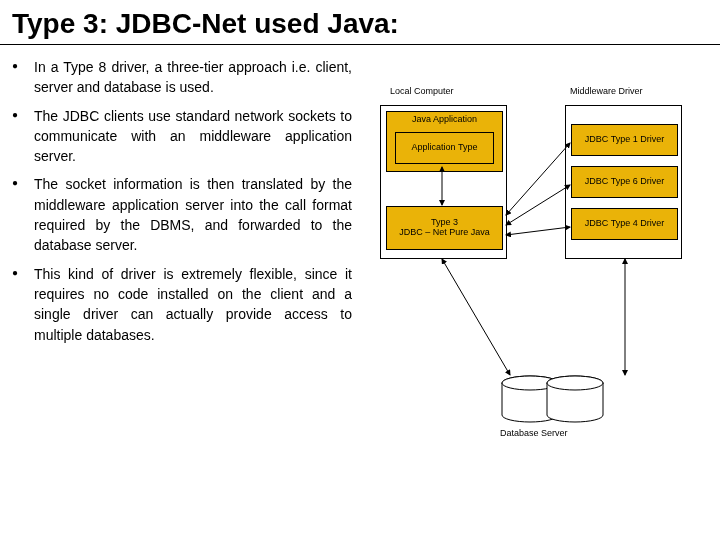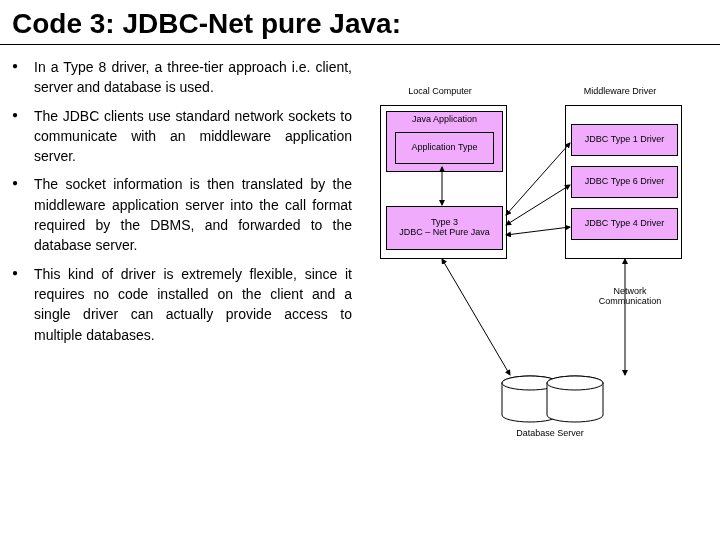--- a/index.html
+++ b/index.html
@@ -53,27 +53,26 @@
   }
   .diagram {
     position: relative;
     width: 320px;
     height: 370px;
     font-size: 9px;
   }
   .dlabel {
     position: absolute;
     font-family: Arial, sans-serif;
-    text-align: center;
     line-height: 1.1;
   }
   .dbox {
     position: absolute;
     border: 1px solid #000;
-    background: #f0abfc;
+    background: #eab308;
     display: flex;
     align-items: center;
     justify-content: center;
     text-align: center;
     font-size: 9px;
     line-height: 1.1;
     padding: 1px;
   }
   .outer-box {
     position: absolute;
@@ -90,21 +89,21 @@
   .cyl {
     position: absolute;
   }
   .cyl svg {
     display: block;
   }
 </style>
 </head>
 <body>
 
-<div class="title">Code 3: JDBC-Net pure Java:</div>
+<div class="title">Type 3: JDBC-Net used Java:</div>
 
 <div class="content">
   <div class="left">
     <ul class="bullets">
       <li>In a Type 8 driver, a three-tier approach i.e. client, server and database is used.</li>
       <li>The JDBC clients use standard network sockets to communicate with an middleware application server.</li>
       <li>The socket information is then translated by the middleware application server into the call format required by the DBMS, and forwarded to the database server.</li>
       <li>This kind of driver is extremely flexible, since it requires no code installed on the client and a single driver can actually provide access to multiple databases.</li>
     </ul>
   </div>
@@ -146,22 +145,20 @@
 
         <line x1="72" y1="172" x2="140" y2="288" stroke="#000" stroke-width="1" marker-start="url(#arrS)" marker-end="url(#arr)"></line>
       </svg>
 
       <div class="outer-box" style="left:195px; top:18px; width:115px; height:152px;">
         <div class="dbox" style="left:5px; top:18px; width:103px; height:28px;text-align:right;">JDBC Type 1 Driver</div>
         <div class="dbox" style="left:5px; top:60px; width:103px; height:28px;">JDBC Type 6 Driver</div>
         <div class="dbox" style="left:5px; top:102px; width:103px; height:28px;">JDBC Type 4 Driver</div>
       </div>
 
-      <div class="dlabel" style="left:210px; top:200px; width:100px; white-space:pre-line;">Network
-Communication</div>
 
       <div class="cyl" style="left:130px; top:288px;">
         <svg width="60" height="50">
           <ellipse cx="30" cy="8" rx="28" ry="7" fill="#fff" stroke="#000"></ellipse>
           <path d="M2,8 L2,40 A28,7 0 0 0 58,40 L58,8" fill="#fff" stroke="#000"></path>
           <ellipse cx="30" cy="8" rx="28" ry="7" fill="#fff" stroke="#000"></ellipse>
         </svg>
       </div>
       <div class="cyl" style="left:175px; top:288px;">
         <svg width="60" height="50">

